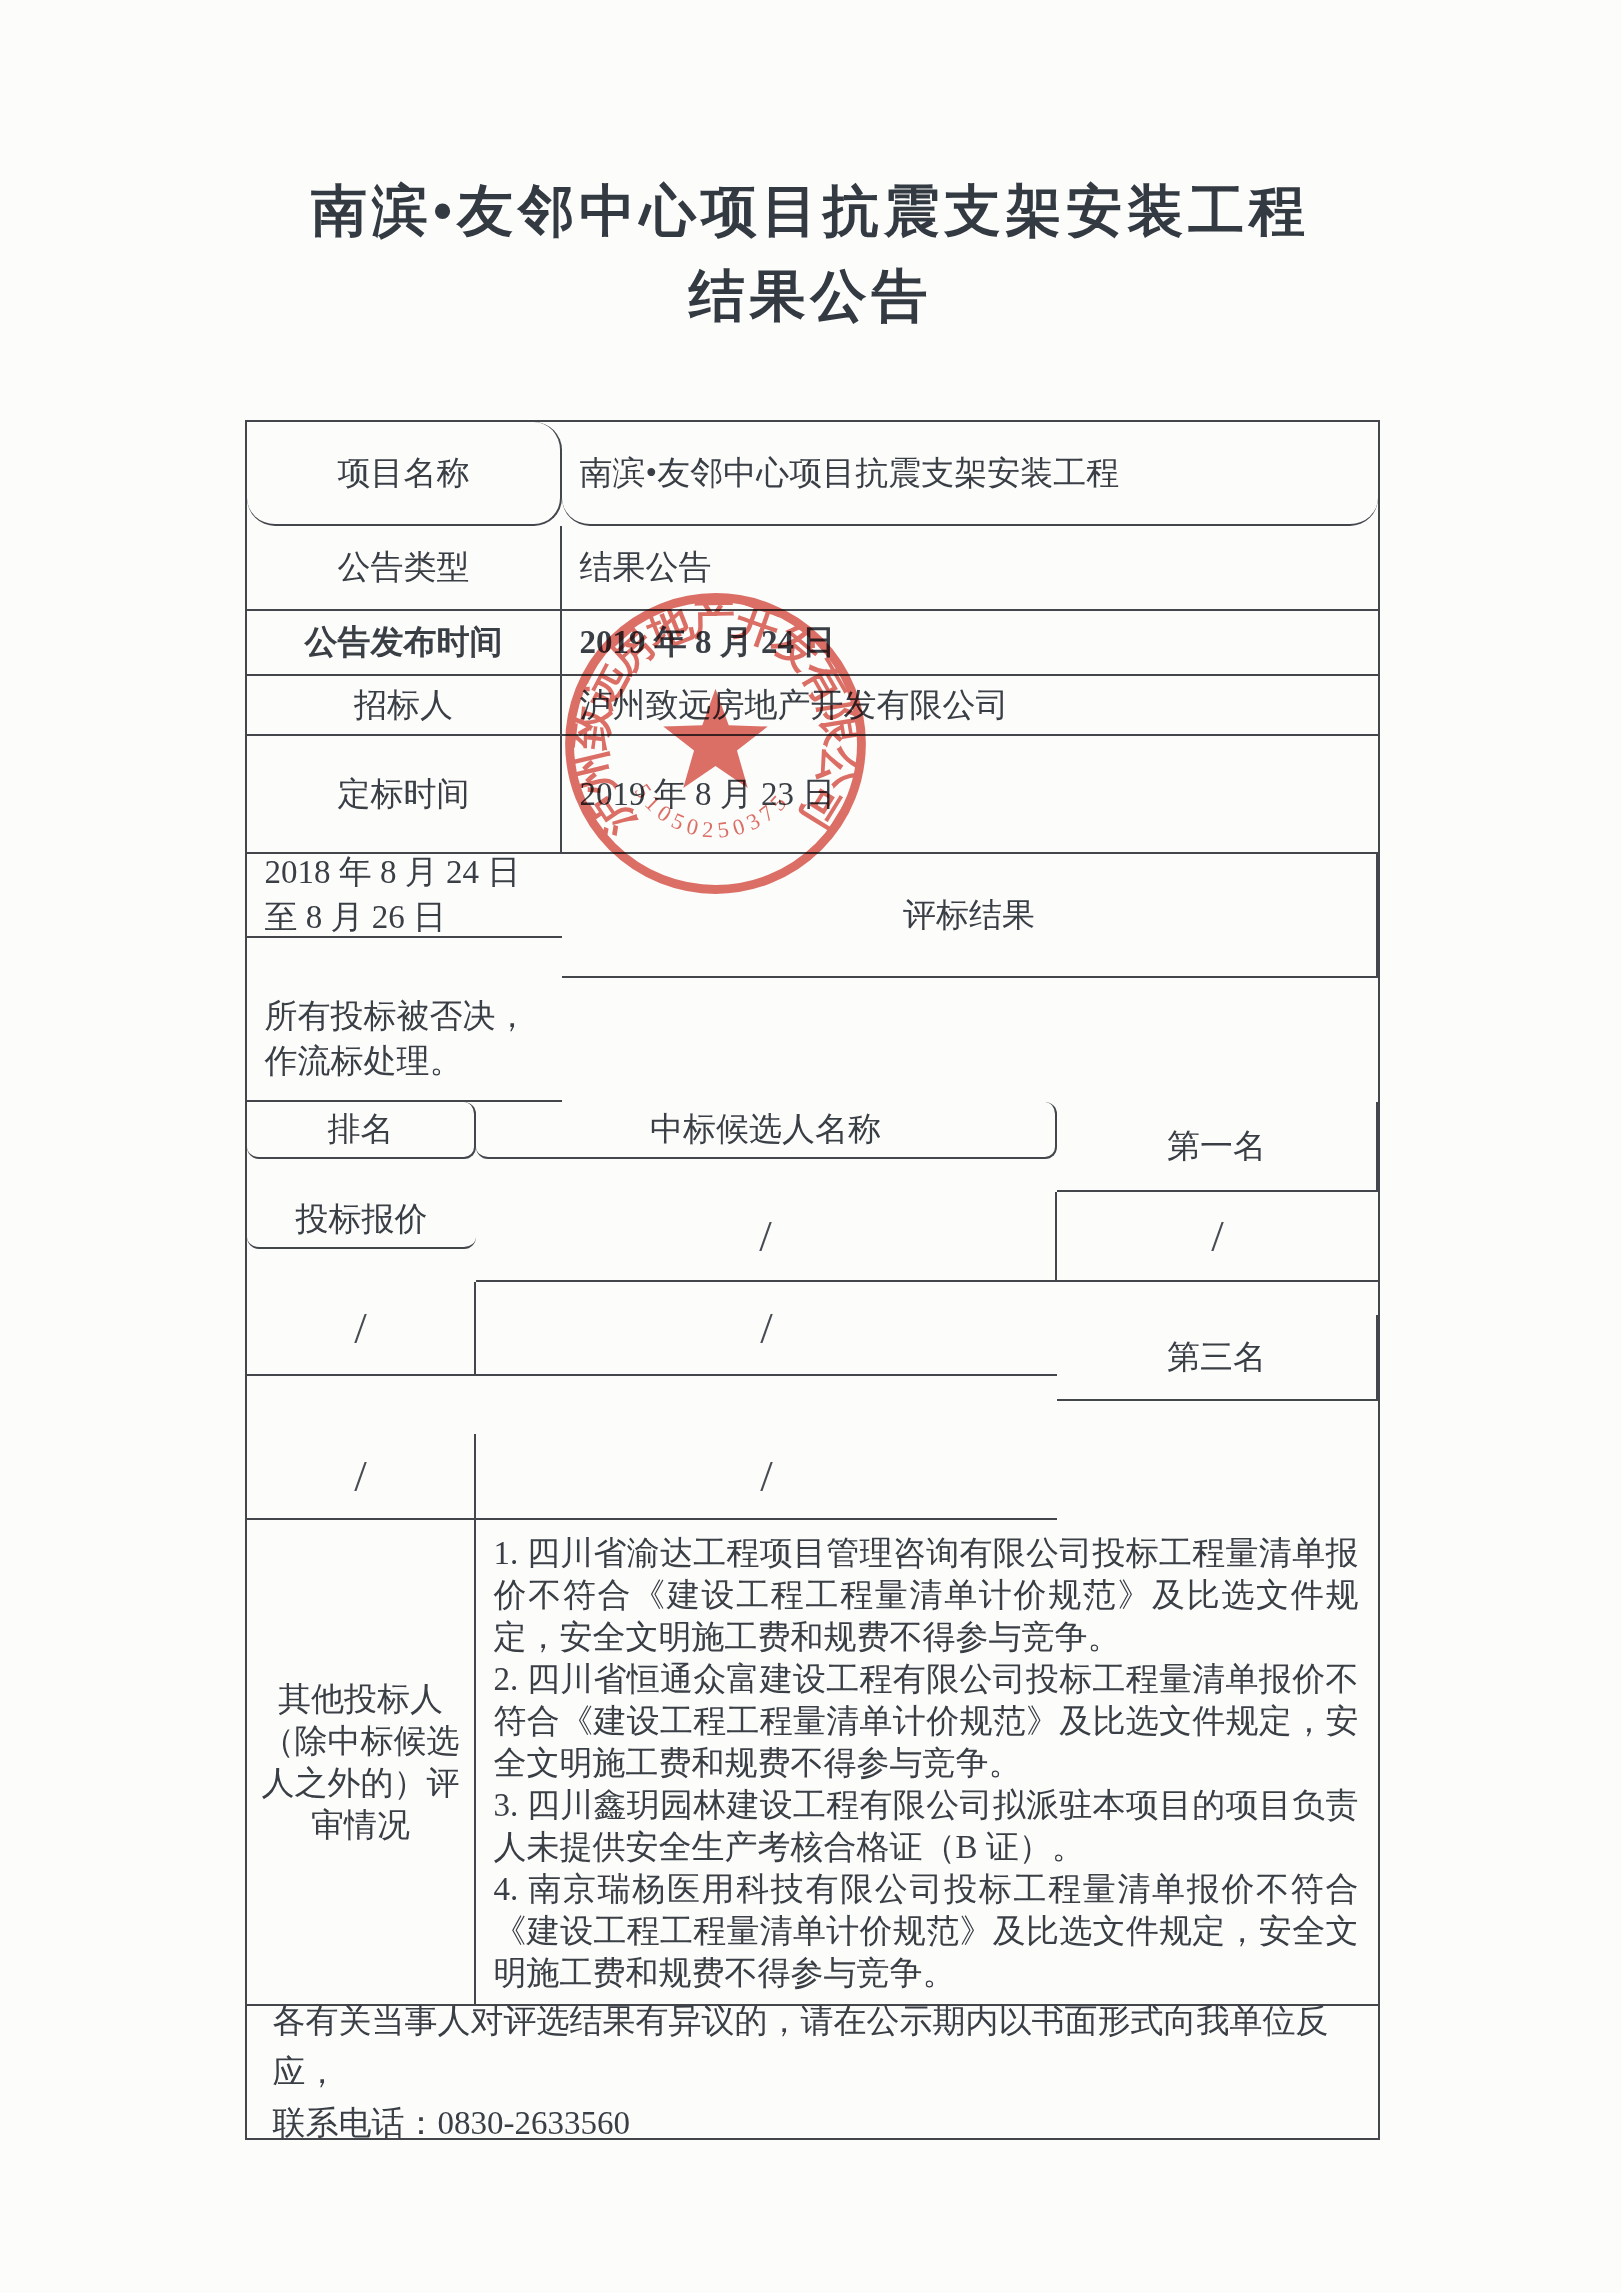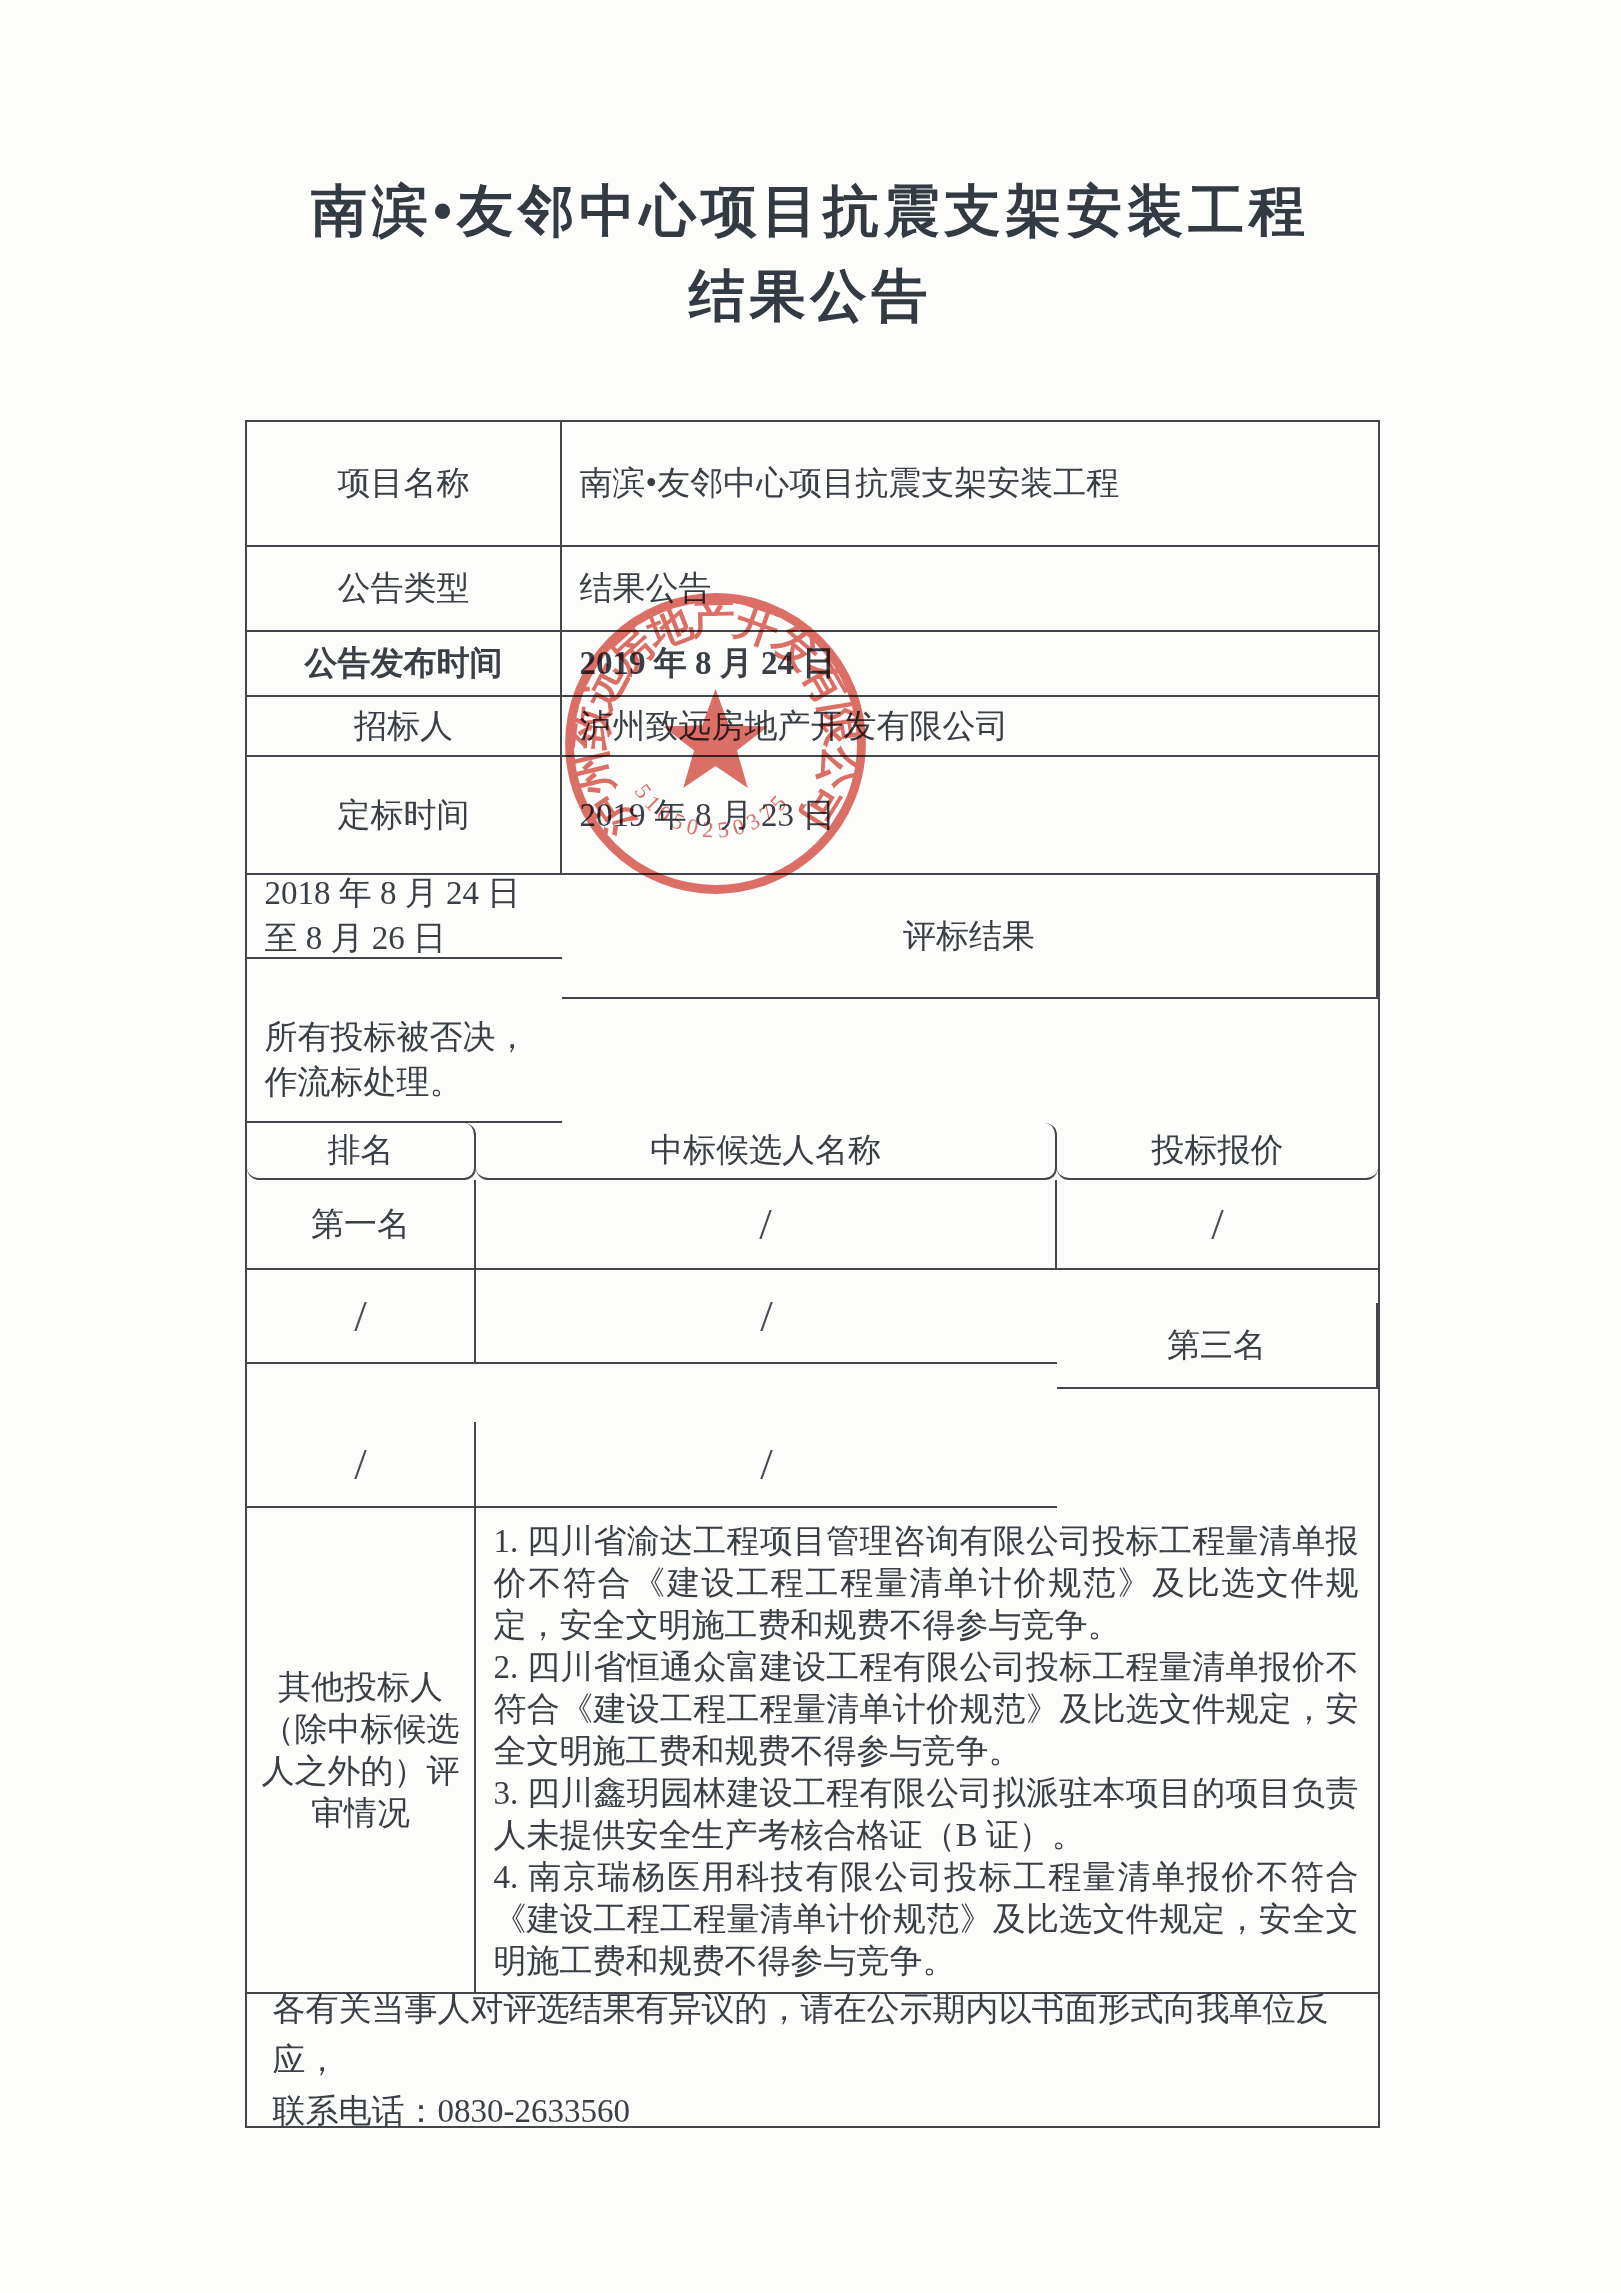--- a/index.html
+++ b/index.html
@@ -43,21 +43,21 @@
     border-bottom:2.9px solid var(--line);
     display:flex;align-items:center;
     min-width:0;
   }
   .b-r{border-right:2.9px solid var(--line);}
   .lab{justify-content:center;text-align:center;padding:0 11.8px;line-height:1.28;}
   .val{padding-left:17.6px;padding-right:13.7px;}
   .ctr{justify-content:center;}
   .slash{font-size:45px;font-weight:400;color:#474c53;}
   
-  .h-r1{height:125px;} .h-r2{height:85px;}  .h-r3{height:65px;font-weight:bold;}
+  .h-r1{height:104px;border-radius:28px;} .h-r2{height:85px;}  .h-r3{height:65px;font-weight:bold;}
   .h-r4{height:60px;}  .h-r5{height:118px;} .h-r6{height:84px;}
   .h-r7{height:124px;} .h-hd{height:57px;border-radius:12px;}
   .h-k1{height:90px;}  .h-k2{height:94px;}  .h-k3{height:86px;margin-top:33px;}
   .h-ev{height:486px;}
   .h-nt{height:132px;border-bottom:none;}
 
   .eval-body{
     display:block;
     padding:11.8px 19.6px 9.8px 17.6px;
     line-height:42px;
@@ -100,23 +100,23 @@
       <div class="cell b-r lab h-r5">定标时间</div>
       <div class="cell val h-r5">2019 年 8 月 23 日</div>
       <div class="cell val h-r6">2018 年 8 月 24 日至 8 月 26 日</div>
       <div class="cell b-r lab h-r7">评标结果</div>
       <div class="cell val h-r7">所有投标被否决，作流标处理。</div>
     </div>
 
     <div class="grid g-rank">
       <div class="cell b-r lab h-hd">排名</div>
       <div class="cell b-r lab h-hd">中标候选人名称</div>
+      <div class="cell b-r lab h-k1">第一名</div>
+
       <div class="cell lab h-hd">投标报价</div>
-
-      <div class="cell b-r lab h-k1">第一名</div>
       <div class="cell b-r ctr slash h-k1">/</div>
       <div class="cell ctr slash h-k1">/</div>
 
       <div class="cell b-r ctr slash h-k2">/</div>
       <div class="cell ctr slash h-k2">/</div>
 
       <div class="cell b-r lab h-k3">第三名</div>
       <div class="cell b-r ctr slash h-k3">/</div>
       <div class="cell ctr slash h-k3">/</div>
     </div>

